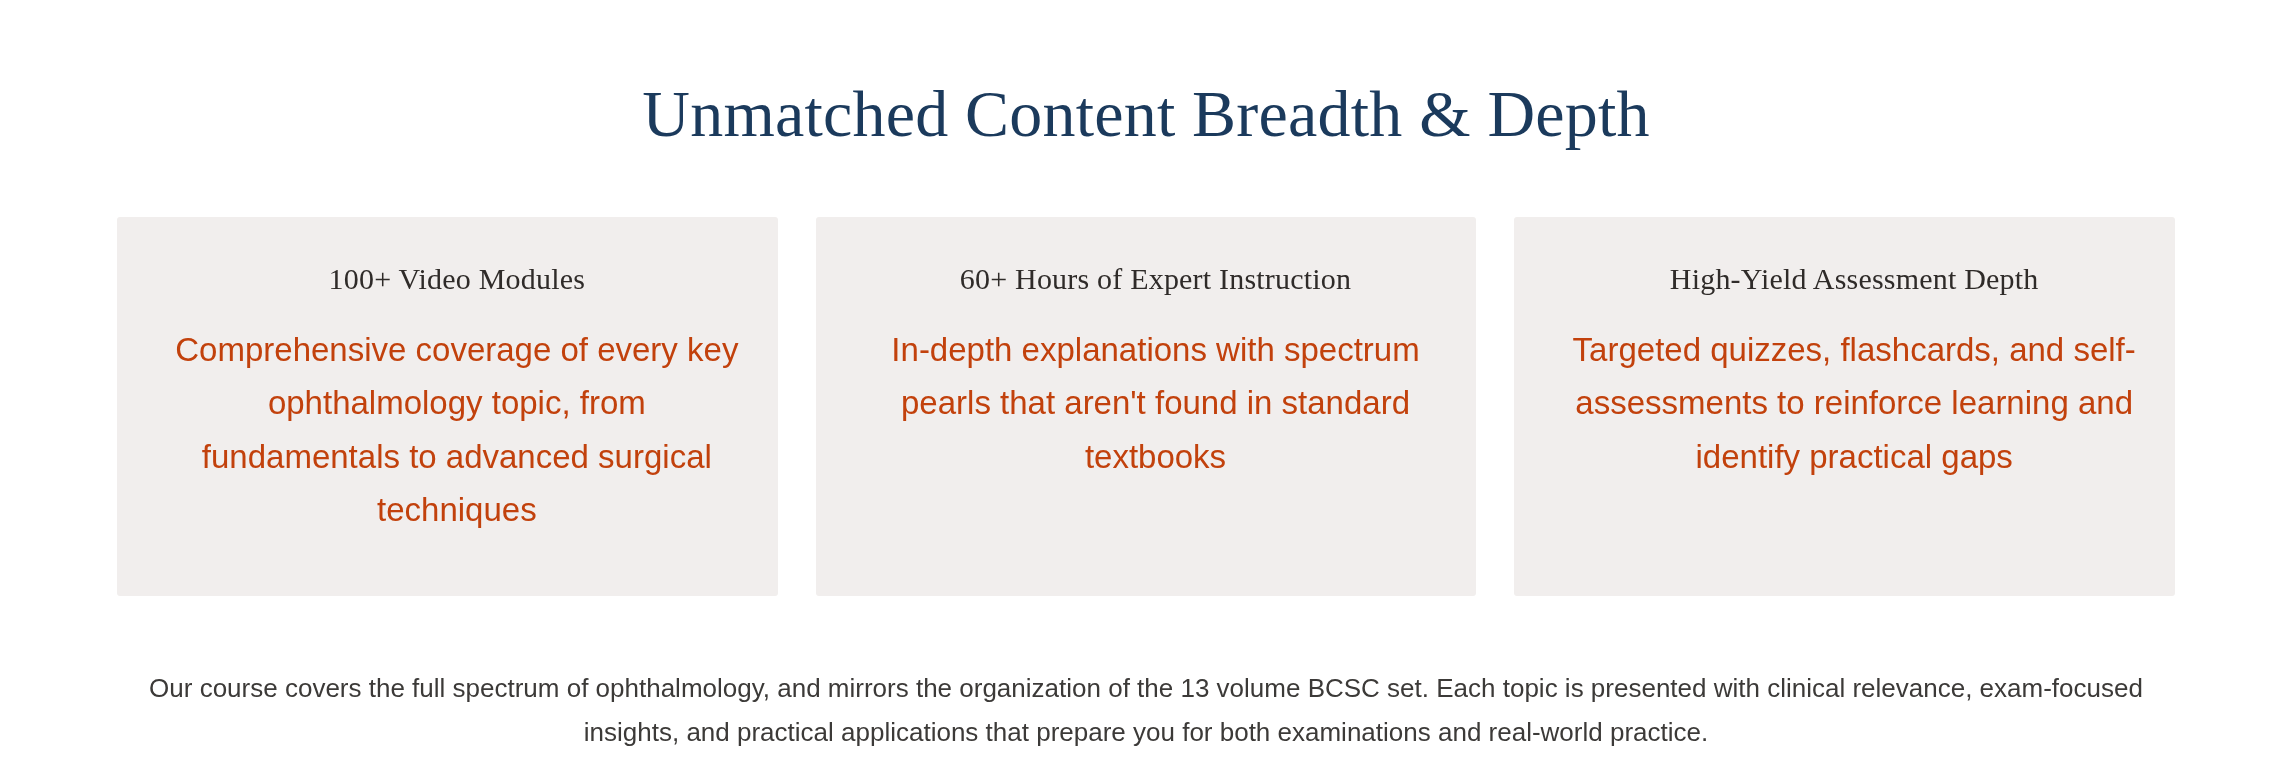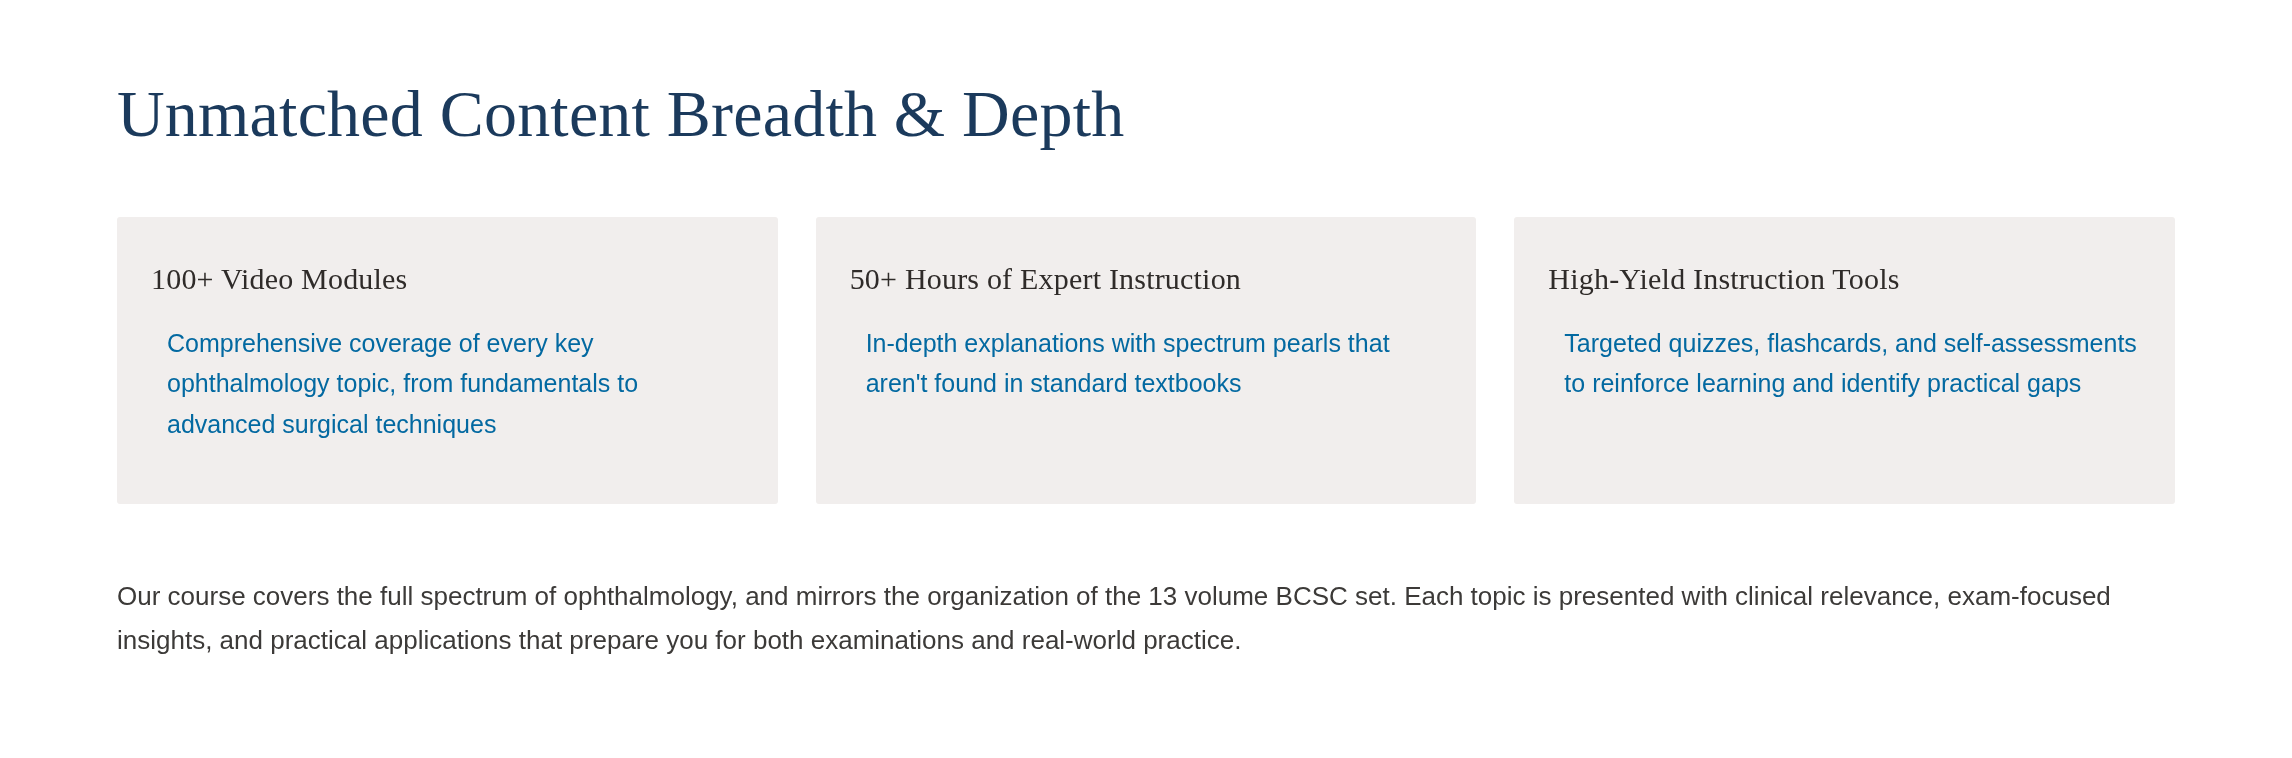--- a/index.html
+++ b/index.html
@@ -12,20 +12,21 @@
     height: 758px;
     font-family: "Liberation Sans", sans-serif;
     -webkit-font-smoothing: antialiased;
   }
   .page {
     box-sizing: border-box;
     width: 2292px;
     height: 750px;
     padding: 0 117px;
     background: #ffffff;
+    text-align: center;
   }
   .section-title {
     font-family: "Liberation Serif", serif;
     font-size: 66px;
     line-height: 1.1;
     font-weight: 400;
     color: #1b3a5c;
     letter-spacing: 0.2px;
     margin: 0;
     padding-top: 78px;
@@ -47,23 +48,23 @@
     font-family: "Liberation Serif", serif;
     font-size: 30px;
     line-height: 1.2;
     font-weight: 400;
     color: #2f2b29;
     margin: 0 0 26px 0;
     letter-spacing: 0.2px;
   }
   .card-body {
     font-family: "Liberation Sans", sans-serif;
-    font-size: 25px;
+    font-size: 33px;
     line-height: 1.62;
-    color: #0369a1;
+    color: #c2410c;
     margin: 16px;
     max-width: 640px;
   }
   .footer-paragraph {
     font-family: "Liberation Sans", sans-serif;
     font-size: 26px;
     line-height: 1.68;
     color: #3c3a38;
     margin: 71px 0 0 0;
     max-width: 2065px;
@@ -77,26 +78,26 @@
   <h2 class="section-title">Unmatched Content Breadth &amp; Depth</h2>
 
   <div class="cards">
 
     <div class="card">
       <h3 class="card-title">100+ Video Modules</h3>
       <p class="card-body">Comprehensive coverage of every key ophthalmology topic, from fundamentals to advanced surgical techniques</p>
     </div>
 
     <div class="card">
-      <h3 class="card-title">50+ Hours of Expert Instruction</h3>
+      <h3 class="card-title">60+ Hours of Expert Instruction</h3>
       <p class="card-body">In-depth explanations with spectrum pearls that aren't found in standard textbooks</p>
     </div>
 
     <div class="card">
-      <h3 class="card-title">High-Yield Instruction Tools</h3>
+      <h3 class="card-title">High-Yield Assessment Depth</h3>
       <p class="card-body">Targeted quizzes, flashcards, and self-assessments to reinforce learning and identify practical gaps</p>
     </div>
 
   </div>
 
   <p class="footer-paragraph">Our course covers the full spectrum of ophthalmology, and mirrors the organization of the 13 volume BCSC set. Each topic is presented with clinical relevance, exam-focused insights, and practical applications that prepare you for both examinations and real-world practice.</p>
 
 </div>
 
 </body></html>

